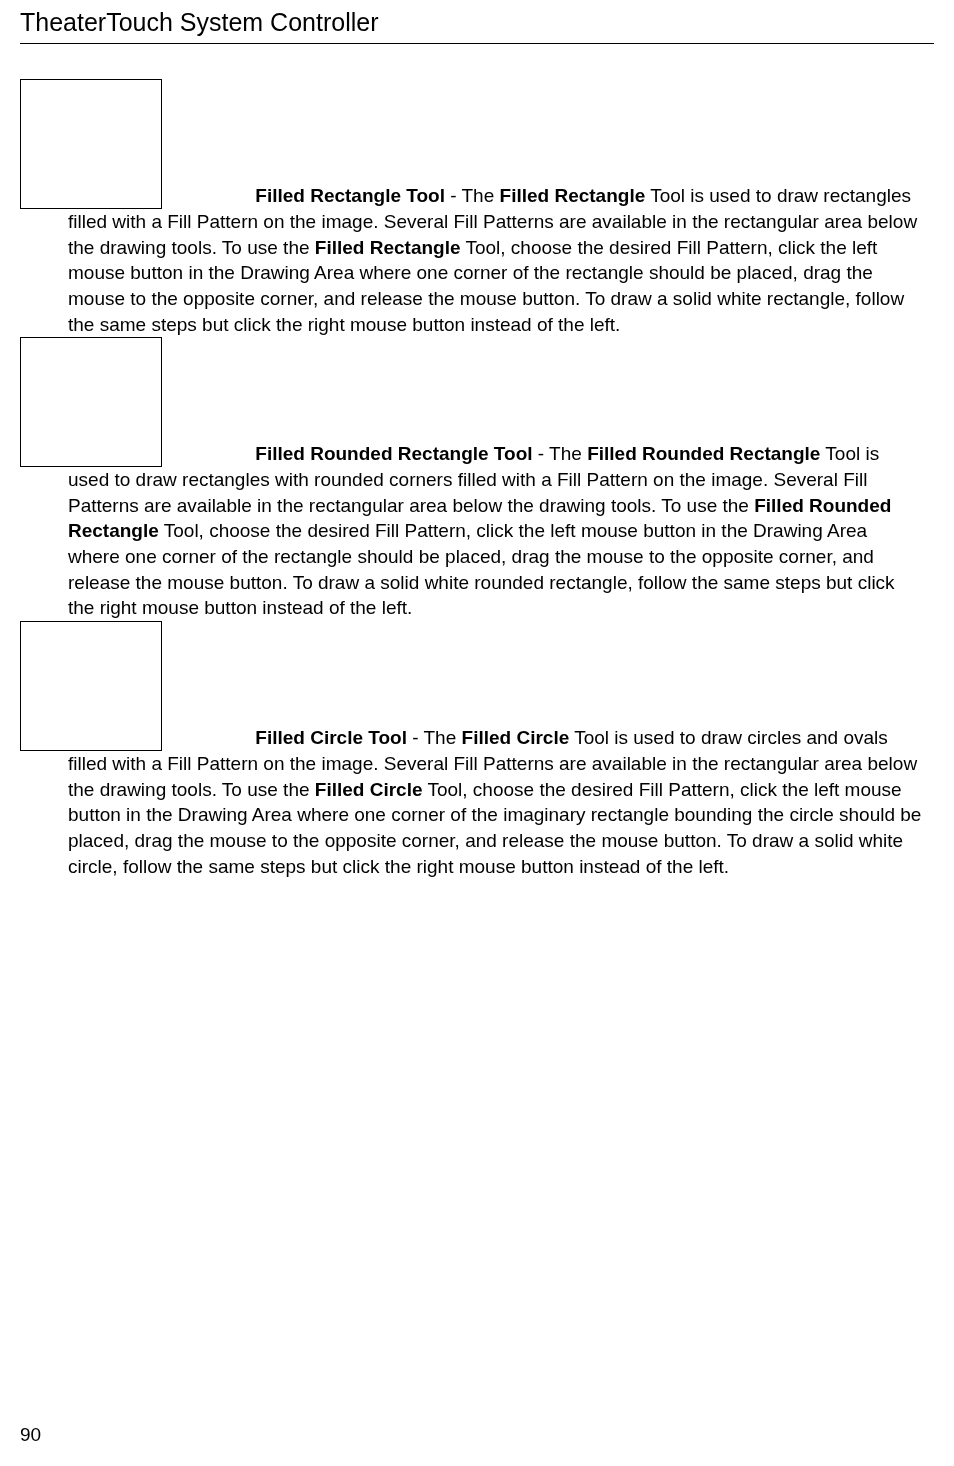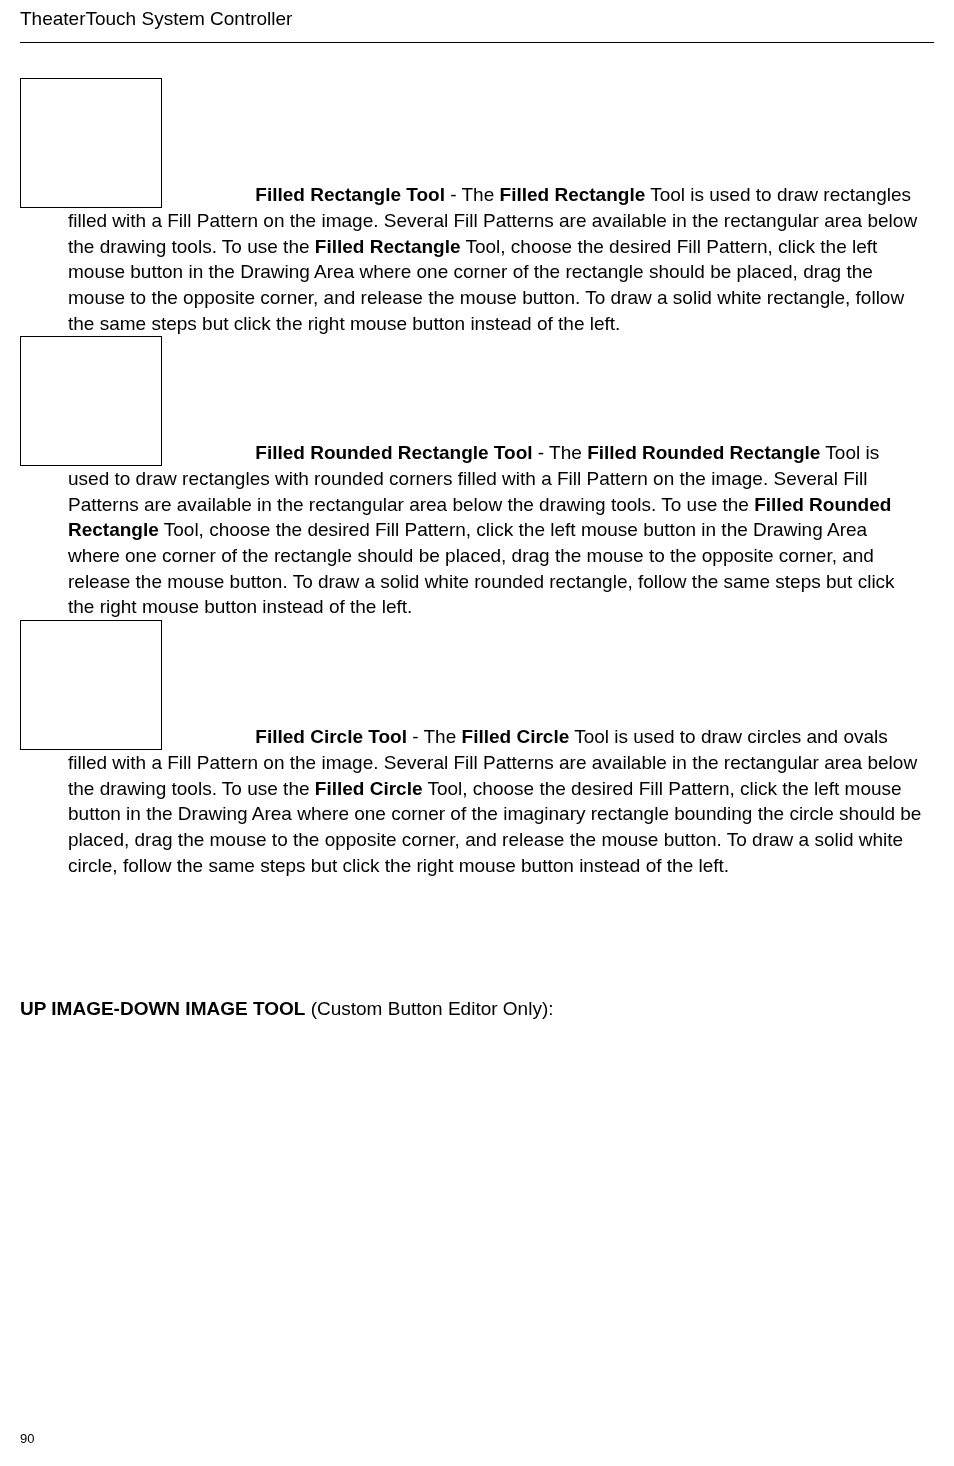--- a/index.html
+++ b/index.html
@@ -12,23 +12,23 @@
       font-size: 19px;
       background: #fff;
       color: #000;
       width: 954px;
       height: 1466px;
       position: relative;
       padding: 0 20px;
     }
     .header {
       padding-top: 8px;
-      padding-bottom: 12px;
+      padding-bottom: 6px;
       border-bottom: 1.5px solid #000;
-      font-size: 19px;
+      font-size: 25px;
     }
     .content {
       padding-top: 35px;
     }
     .section {
       margin-bottom: 0;
     }
     .icon-box {
       width: 142px;
       height: 130px;
@@ -59,21 +59,21 @@
     }
     .section-heading {
       margin-top: 120px;
       margin-left: 0;
       font-size: 19px;
     }
     .page-number {
       position: absolute;
       bottom: 20px;
       left: 20px;
-      font-size: 13px;
+      font-size: 19px;
     }
   </style>
 </head>
 <body>
 
 <div class="header">
   <span>TheaterTouch System Controller</span>
 </div>
 
 <div class="content">
@@ -98,19 +98,16 @@
 
   <div class="section">
     <p class="para">
       <span class="lead-icon-wrap">
         <span class="icon-box"></span>
         <span class="spacer"></span>
       </span><b>Filled Circle Tool</b><span> - </span><span>The </span><b>Filled Circle</b><span> Tool is used to draw circles and ovals filled with a Fill Pattern on the image. Several Fill Patterns are available in the rectangular area below the drawing tools.  To use the </span><b>Filled Circle</b><span> Tool, choose the desired Fill Pattern, click the left mouse button in the Drawing Area where one corner of the imaginary rectangle bounding the circle should be placed, drag the mouse to the opposite corner, and release the mouse button.  To draw a solid white circle, follow the same steps but click the right mouse button instead of the left.</span>
     </p>
   </div>
 
-  <div class="section-heading">
-    <b>UP IMAGE-DOWN IMAGE TOOL</b><span> (Custom Button Editor Only):</span>
-  </div>
 
 </div>
 
 <div class="page-number">90</div>
 
 </body></html>

